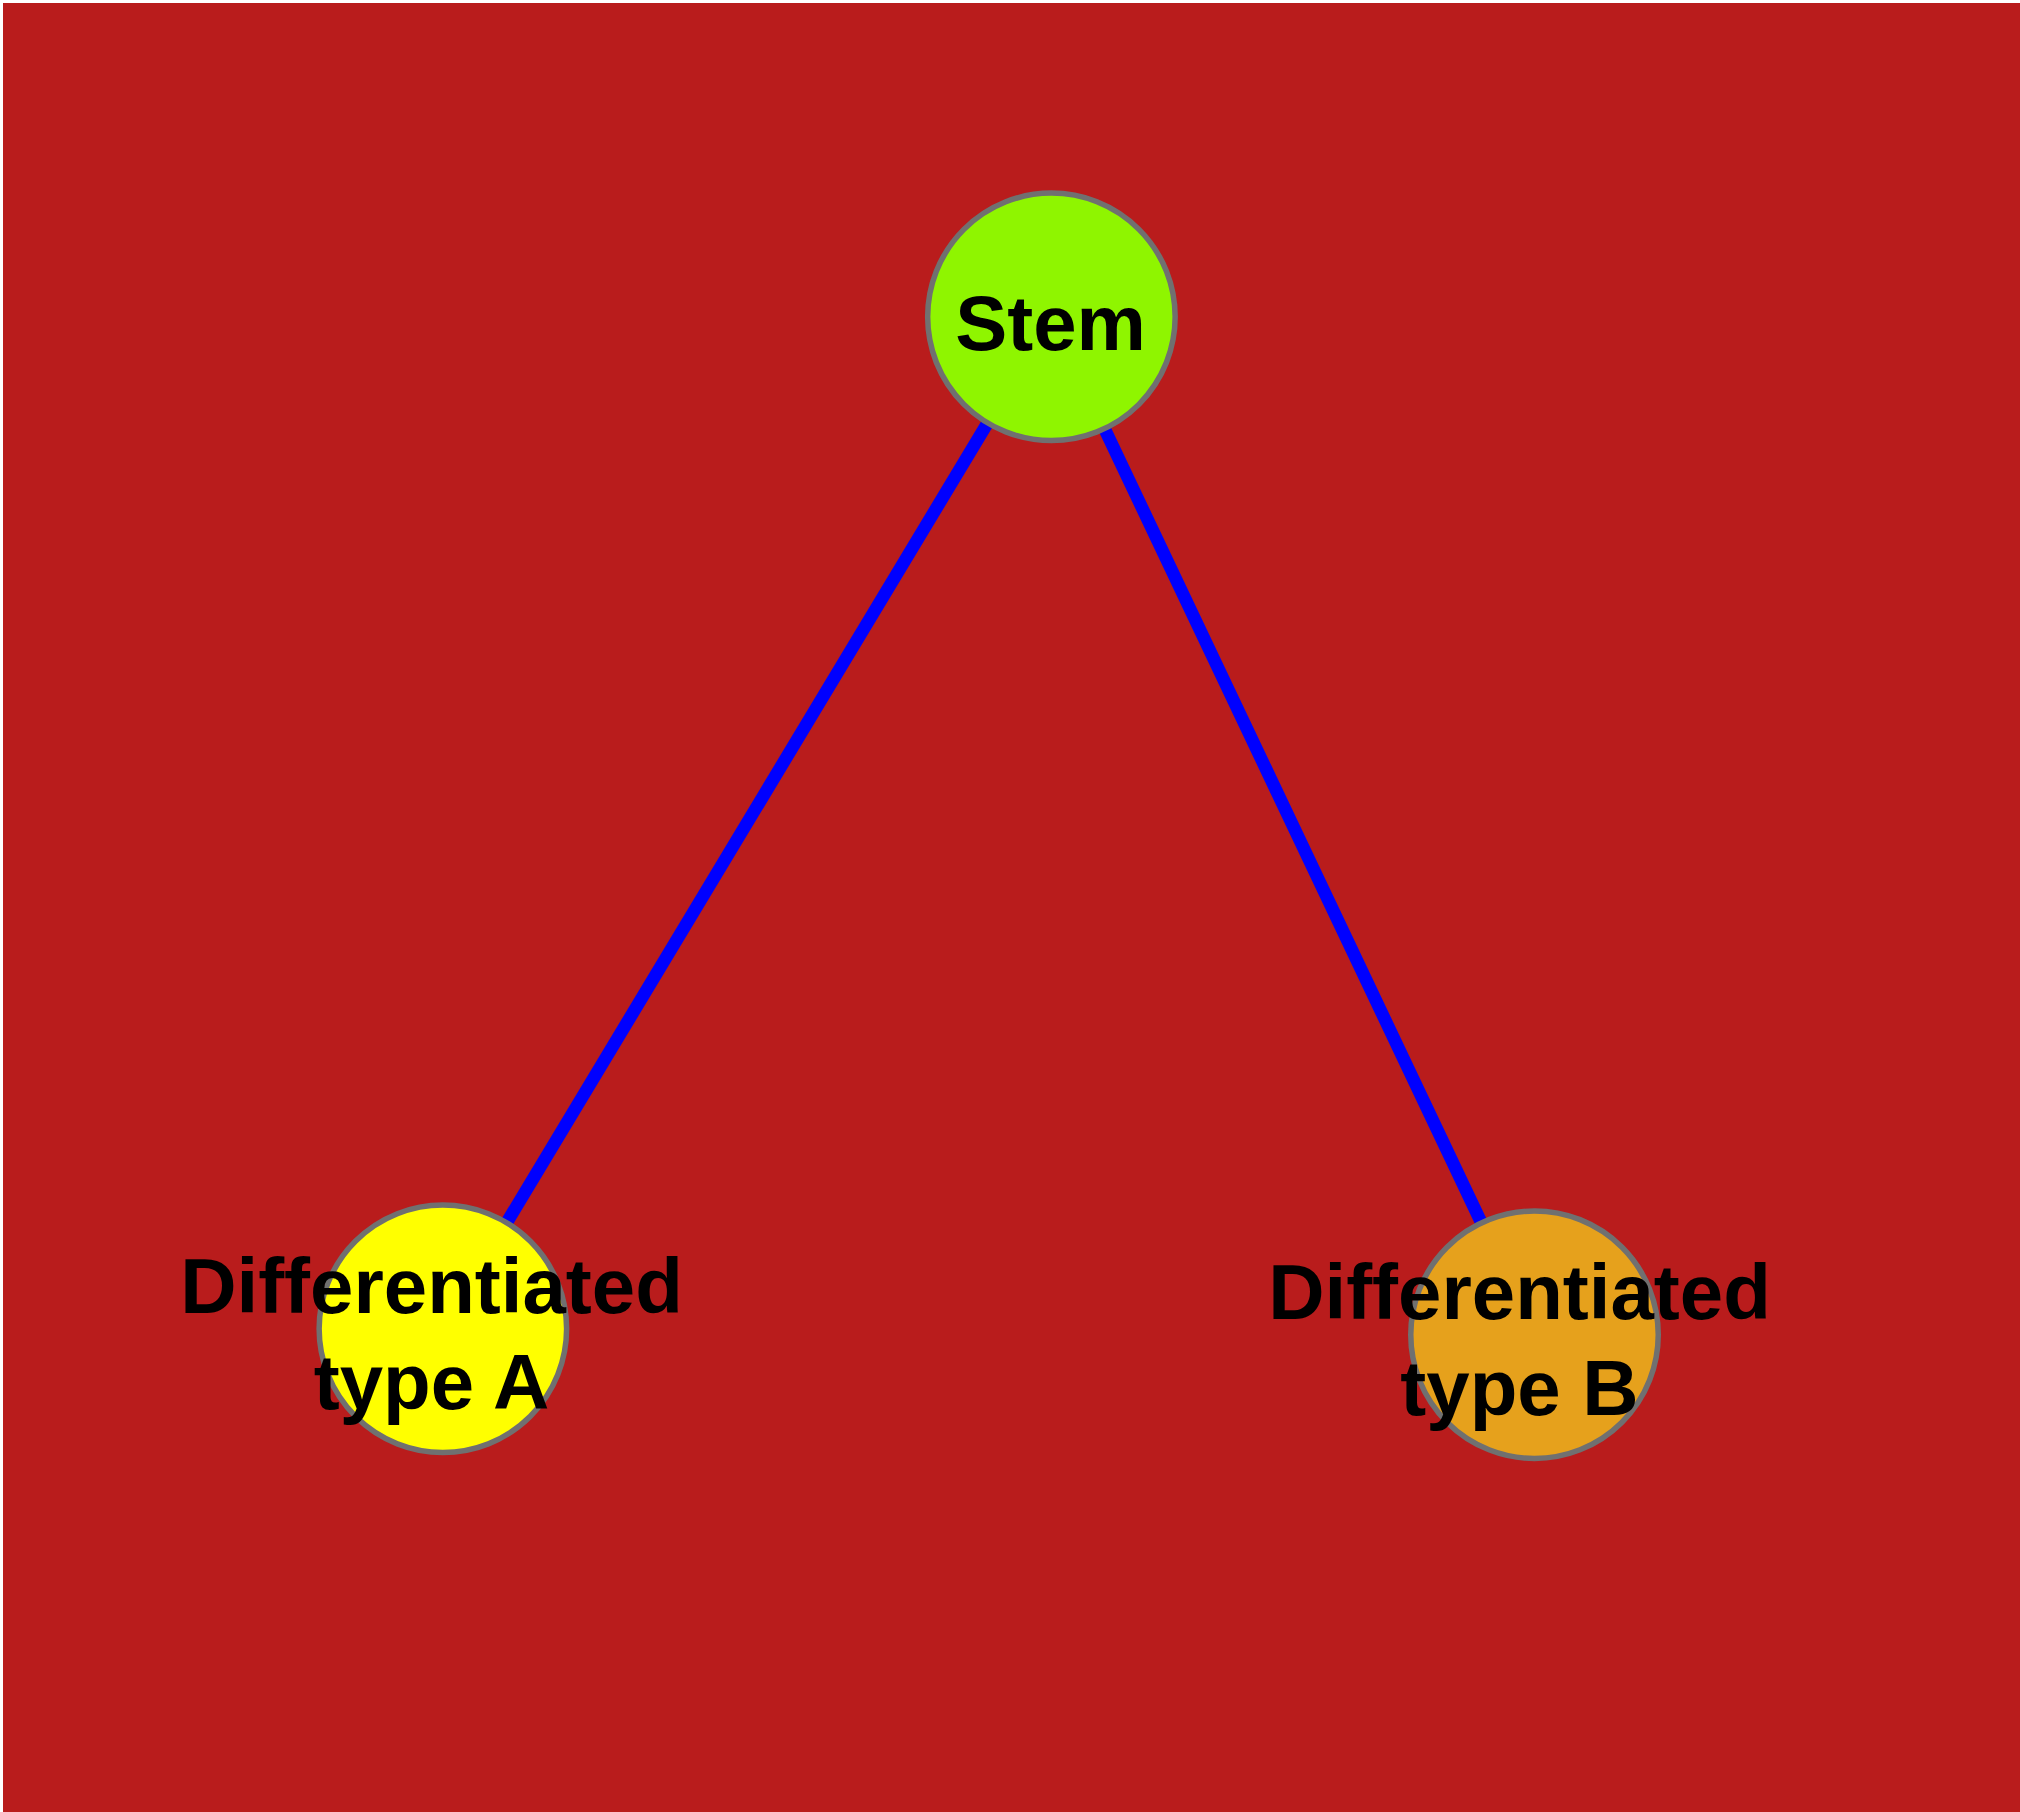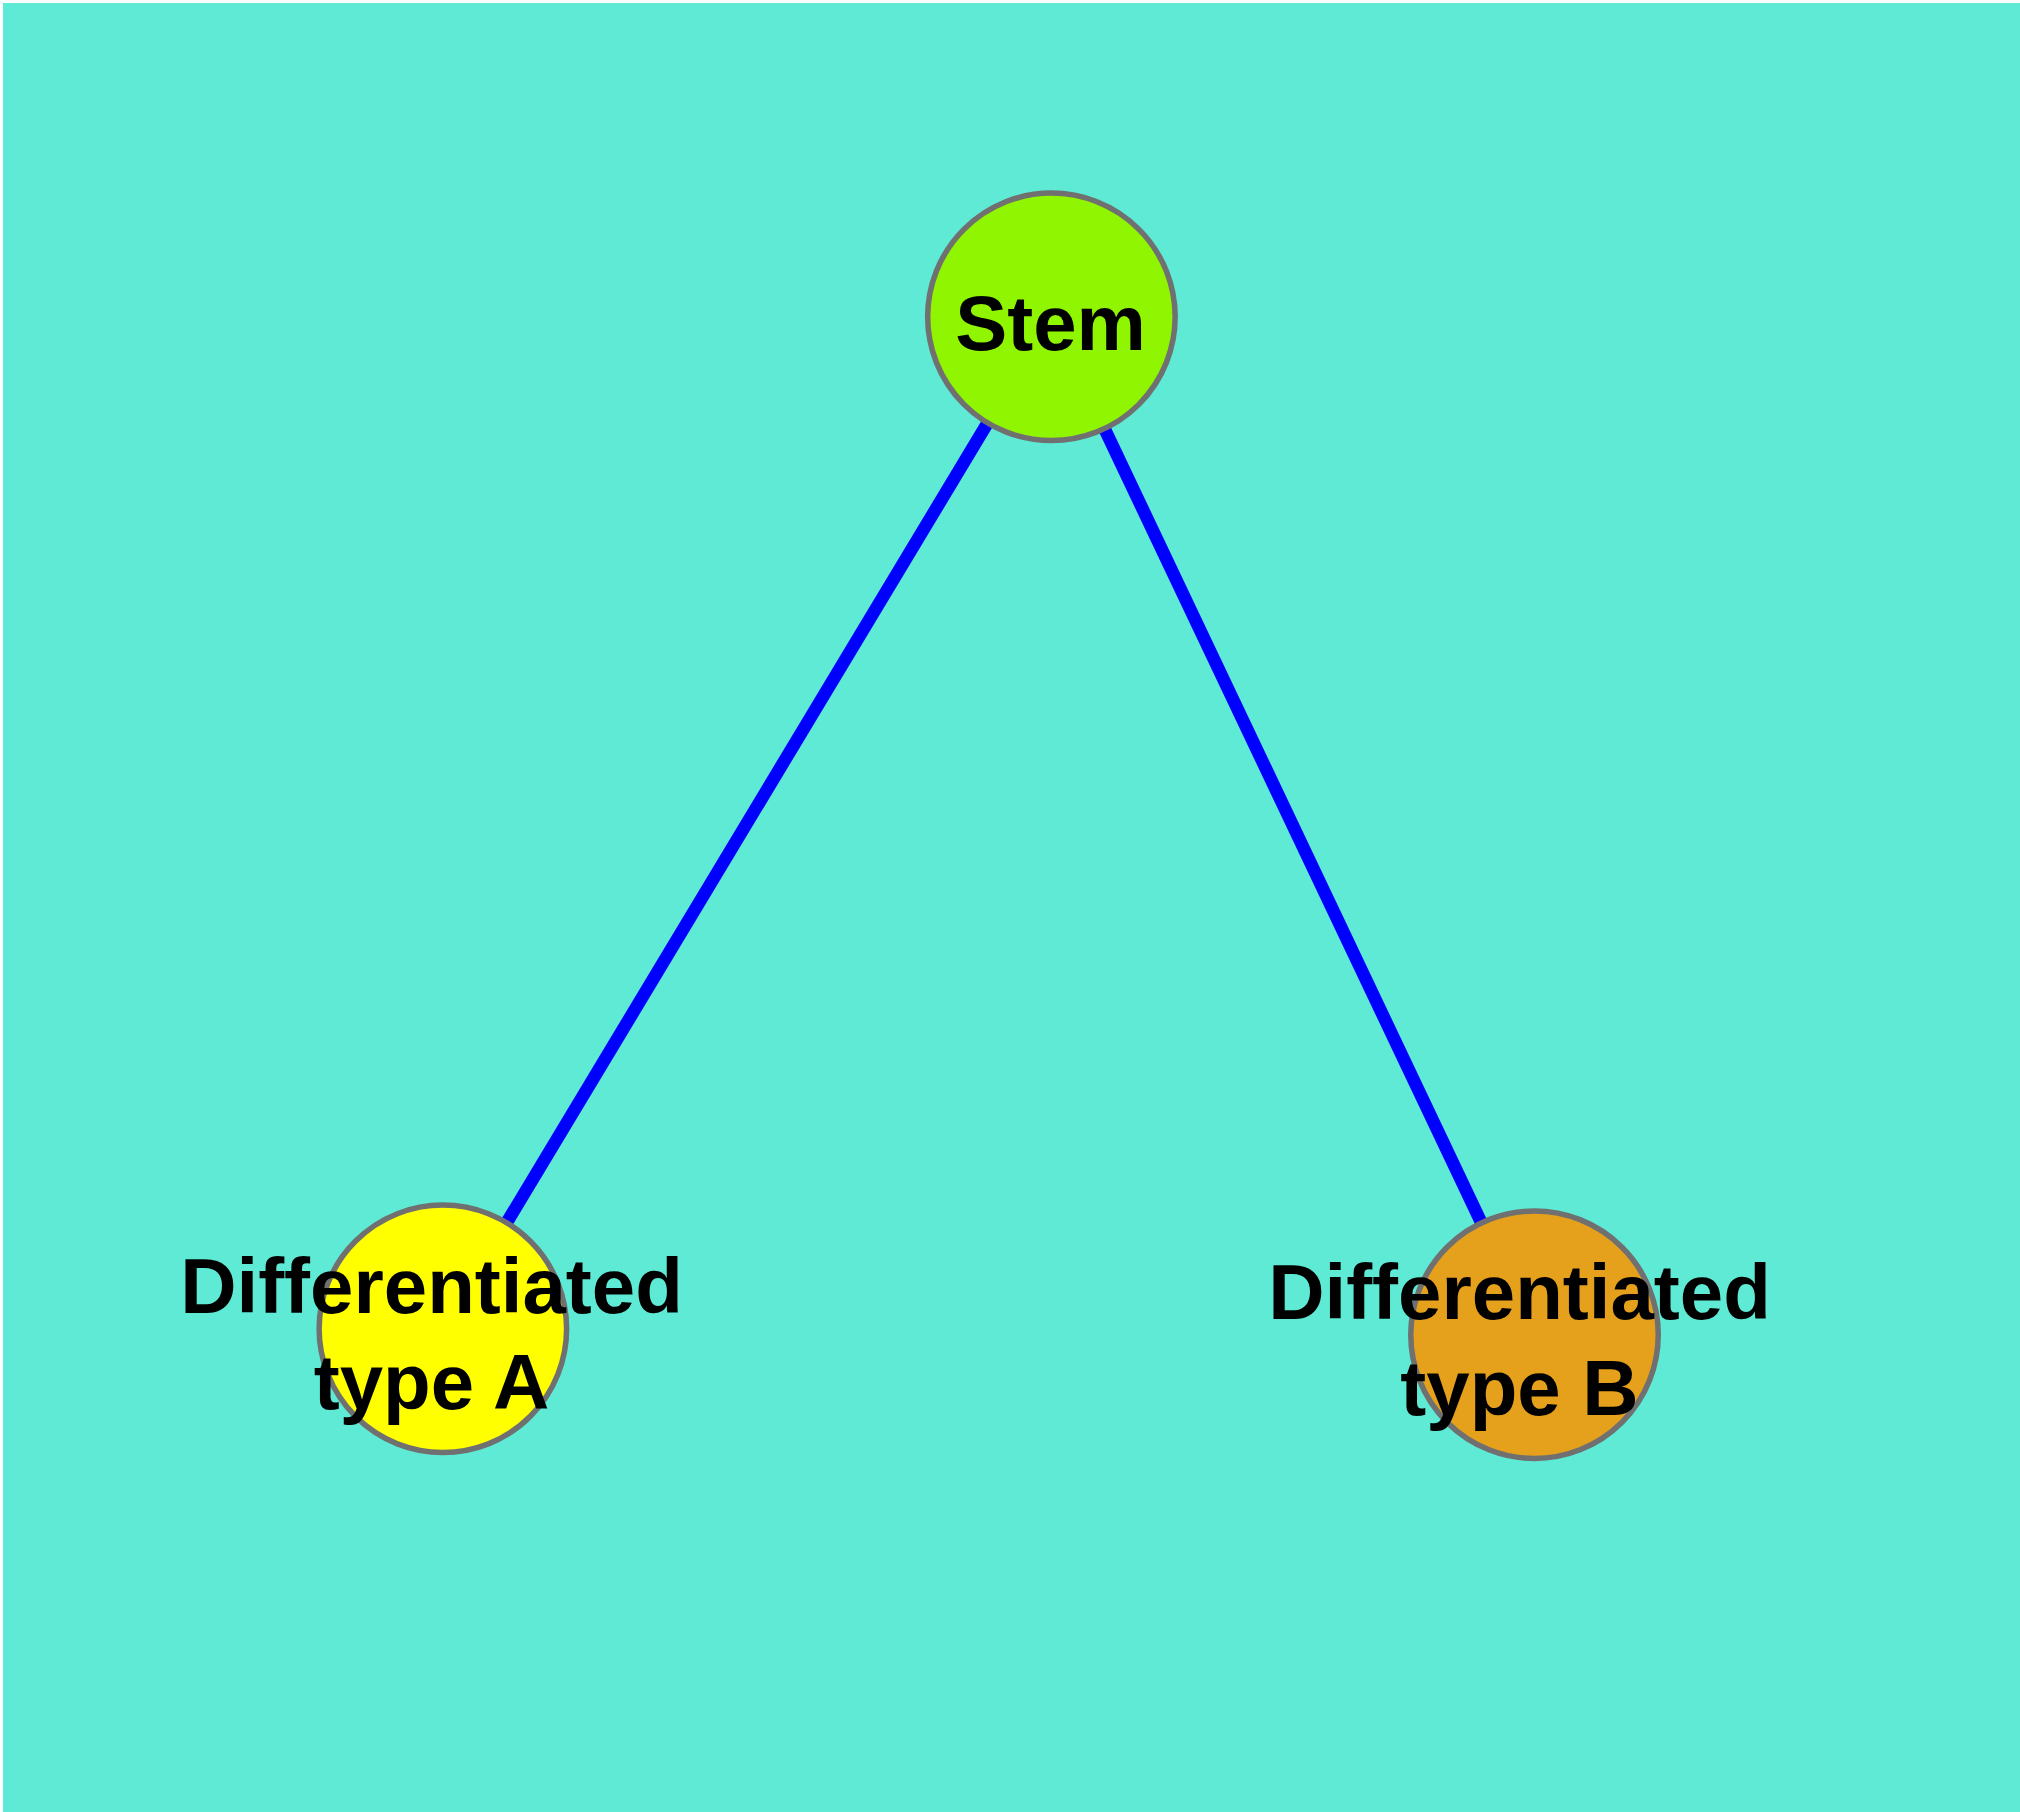--- a/index.html
+++ b/index.html
@@ -10,21 +10,21 @@
     height: 1812px;
     overflow: hidden;
     font-family: "Liberation Sans", "DejaVu Sans", sans-serif;
   }
   .canvas {
     position: absolute;
     left: 2.5px;
     top: 2.5px;
     width: 2018px;
     height: 1810px;
-    background: #5eead4;
+    background: #b91c1c;
   }
   .graph-svg {
     position: absolute;
     left: 0;
     top: 0;
     width: 100%;
     height: 100%;
     display: block;
   }
   .node-label {

